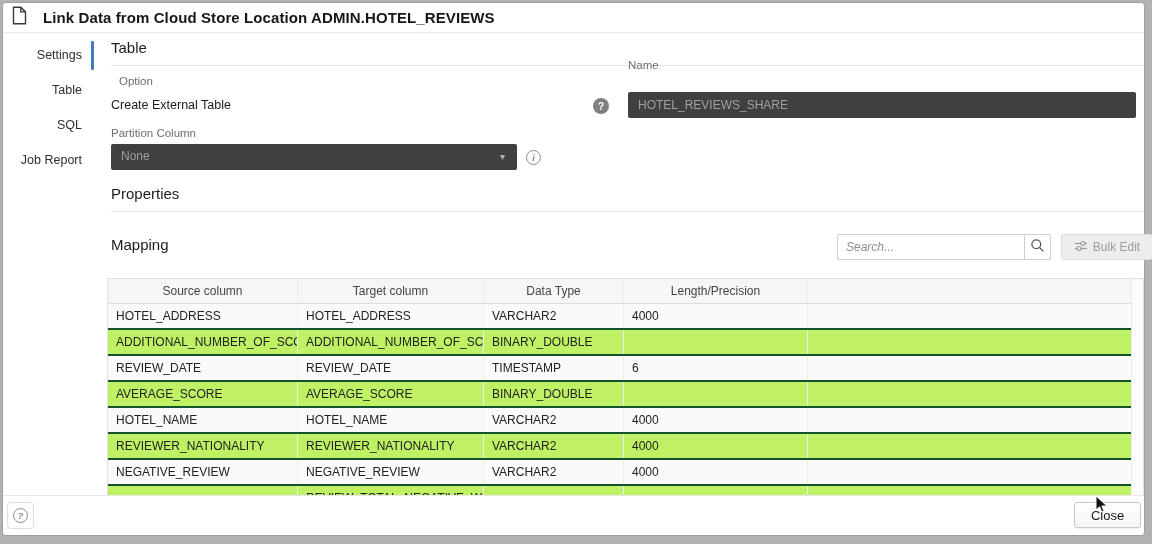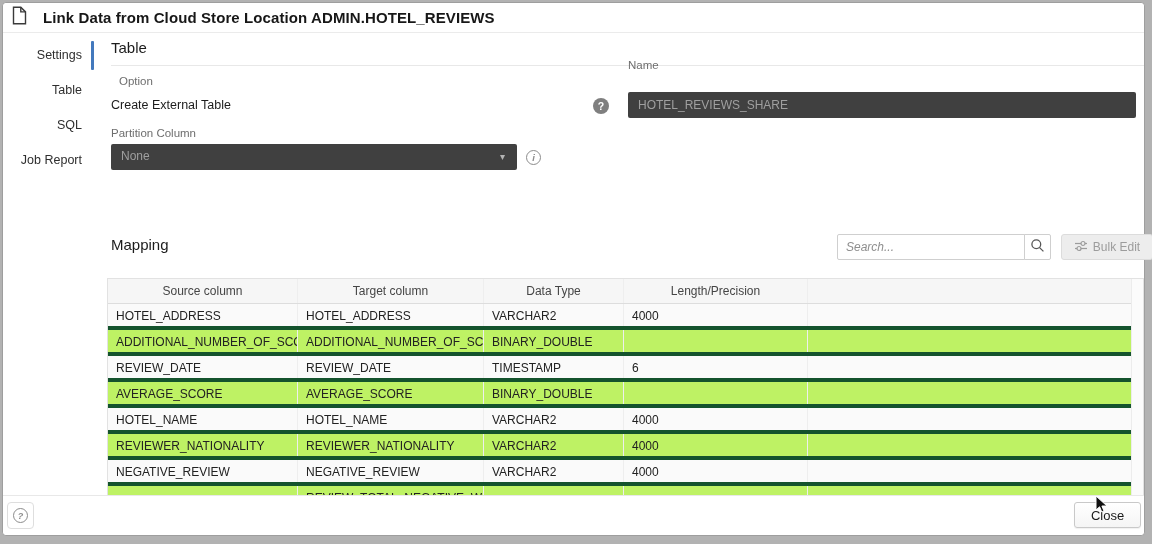--- a/index.html
+++ b/index.html
@@ -71,21 +71,21 @@
     font-size:12px; color:#9c9c9c; cursor:default;
   }
   
   .map-table {
     position:absolute; left:104px; top:275px; width:1037px; height:219px;
     border:1px solid #e2e2e2; background:#bef264; overflow:hidden;
   }
   .t-row { display:grid; grid-template-columns:190px 186px 140px 184px 1fr; }
   .t-head { height:25px; background:#f6f6f6; border-bottom:1px solid #dddddd; }
   .t-head .t-cell { line-height:24px; text-align:center; font-size:12px; color:#454545; }
-  .t-body-row { height:26px; border-bottom:4px solid #14532d; }
+  .t-body-row { height:26px; border-bottom:2px solid #14532d; }
   .t-body-row:nth-child(even) { background:#fafafa; }
   .t-cell {
     padding:0 8px; line-height:25px; font-size:12px; color:#222;
     white-space:nowrap; overflow:hidden; border-right:1px solid #eeeeee;
   }
   .t-cell:last-child, .t-cell.filler { border-right:none; }
   .scroll-strip {
     position:absolute; right:0; top:0; bottom:0; width:12px;
     background:#fbfbfb; border-left:1px solid #ececec;
   }
@@ -141,20 +141,21 @@
   <div class="form-label" style="left:625px; top:56px;">Name</div>
   <input class="disabled-field" style="left: 625px; top: 89px; width: 508px; height: 26px;" disabled="" value="HOTEL_REVIEWS_SHARE">
 
   <div class="form-label" style="left:108px; top:124px;">Partition Column</div>
   <div class="disabled-field" style="left:108px; top:141px; width:406px; height:26px;">
     <span>None</span>
     <span class="select-caret">▾</span>
   </div>
   <div class="circle-glyph circle-line" style="left:523px; top:147px;">i</div>
 
+  <div class="section-heading" style="top:182px;">Properties</div>
 
   <div class="section-heading plain-heading" style="top:233px; width:300px;">Mapping</div>
 
   <input class="search-input" placeholder="Search..." style="">
   <div class="search-btn">
     <span>
       <svg width="15" height="15" viewBox="0 0 15 15">
         <circle cx="6.3" cy="6.3" r="4.4" fill="none" stroke="#555" stroke-width="1.3"></circle>
         <line x1="9.6" y1="9.6" x2="13.4" y2="13.4" stroke="#555" stroke-width="1.3"></line>
       </svg>

